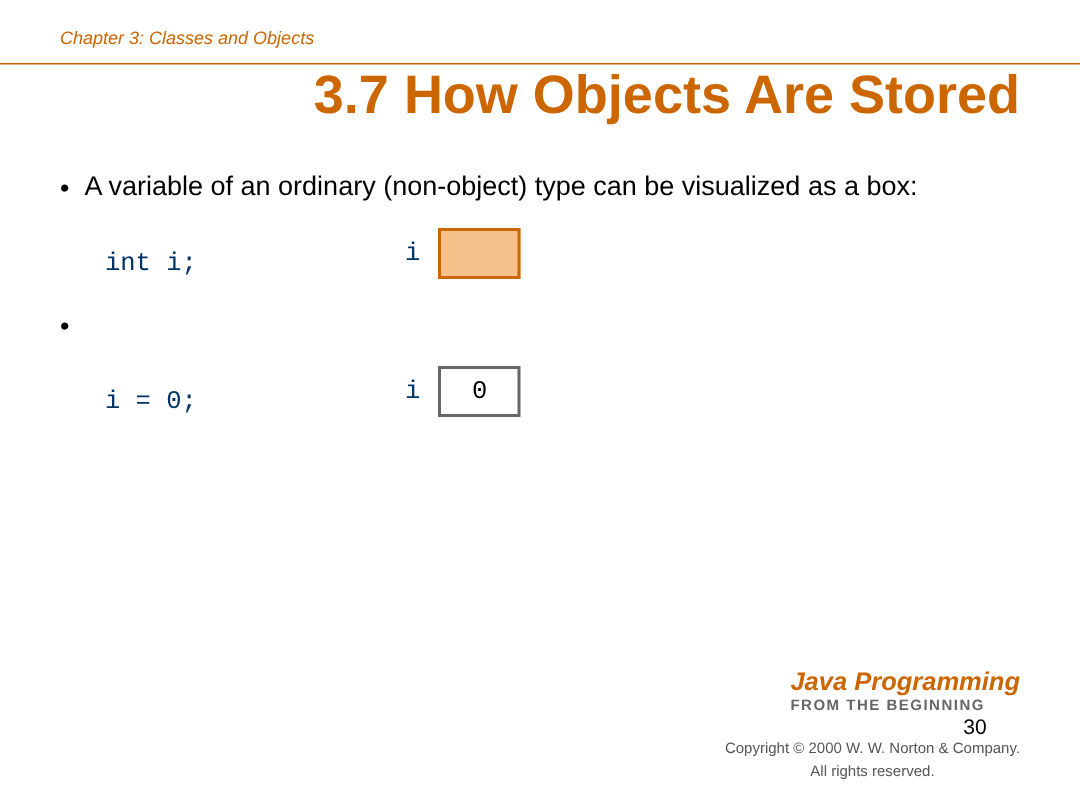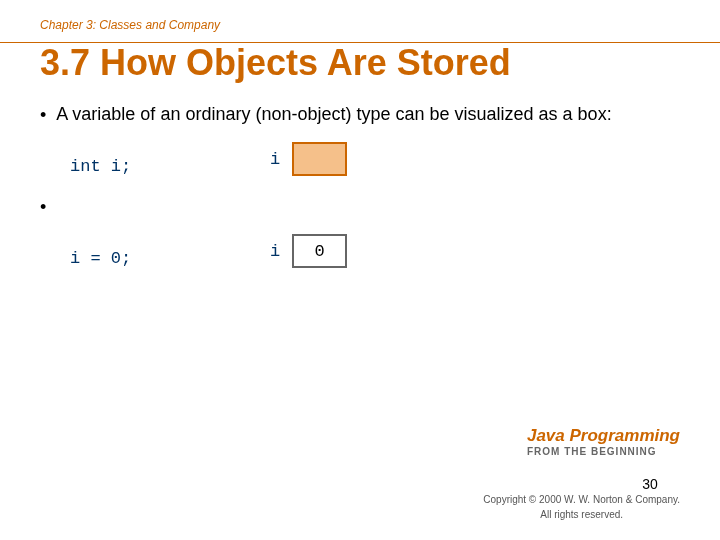--- a/index.html
+++ b/index.html
@@ -24,22 +24,22 @@
       font-size: 12px;
       color: #cc6600;
       font-style: italic;
       margin-bottom: 10px;
     }
 
     .slide-title {
       font-size: 36px;
       color: #cc6600;
       font-weight: bold;
-      text-align: left;
-      margin-bottom: 18px;
+      text-align: right;
+      margin-bottom: 28px;
     }
 
     .bullet-section {
       margin-bottom: 18px;
     }
 
     .bullet-text {
       font-size: 18px;
       color: #000000;
       display: flex;
@@ -132,21 +132,20 @@
       text-transform: uppercase;
       font-weight: bold;
     }
 
     .footer-page {
       font-size: 14px;
       color: #000;
       flex: 0 0 auto;
       text-align: center;
       width: 60px;
-      margin-top: 19px;
     }
 
     .footer-copyright {
       font-size: 10px;
       color: #555;
       flex: 1;
       text-align: center;
       line-height: 1.5;
     }
 
@@ -157,21 +156,21 @@
       right: 0;
       height: 1px;
       background: #cc6600;
     }
   </style>
 </head>
 <body>
 
 <div class="slide">
 
-  <div class="chapter-label">Chapter 3: Classes and Company</div>
+  <div class="chapter-label">Chapter 3: Classes and Objects</div>
 
   <div class="divider-line"></div>
 
   <div class="slide-title">3.7   How Objects Are Stored</div>
 
   <div class="bullet-section">
     <div class="bullet-text">
       <span class="bullet-dot">•</span>
       <span>A variable of an ordinary (non-object) type can be visualized as a box:</span>
     </div>

